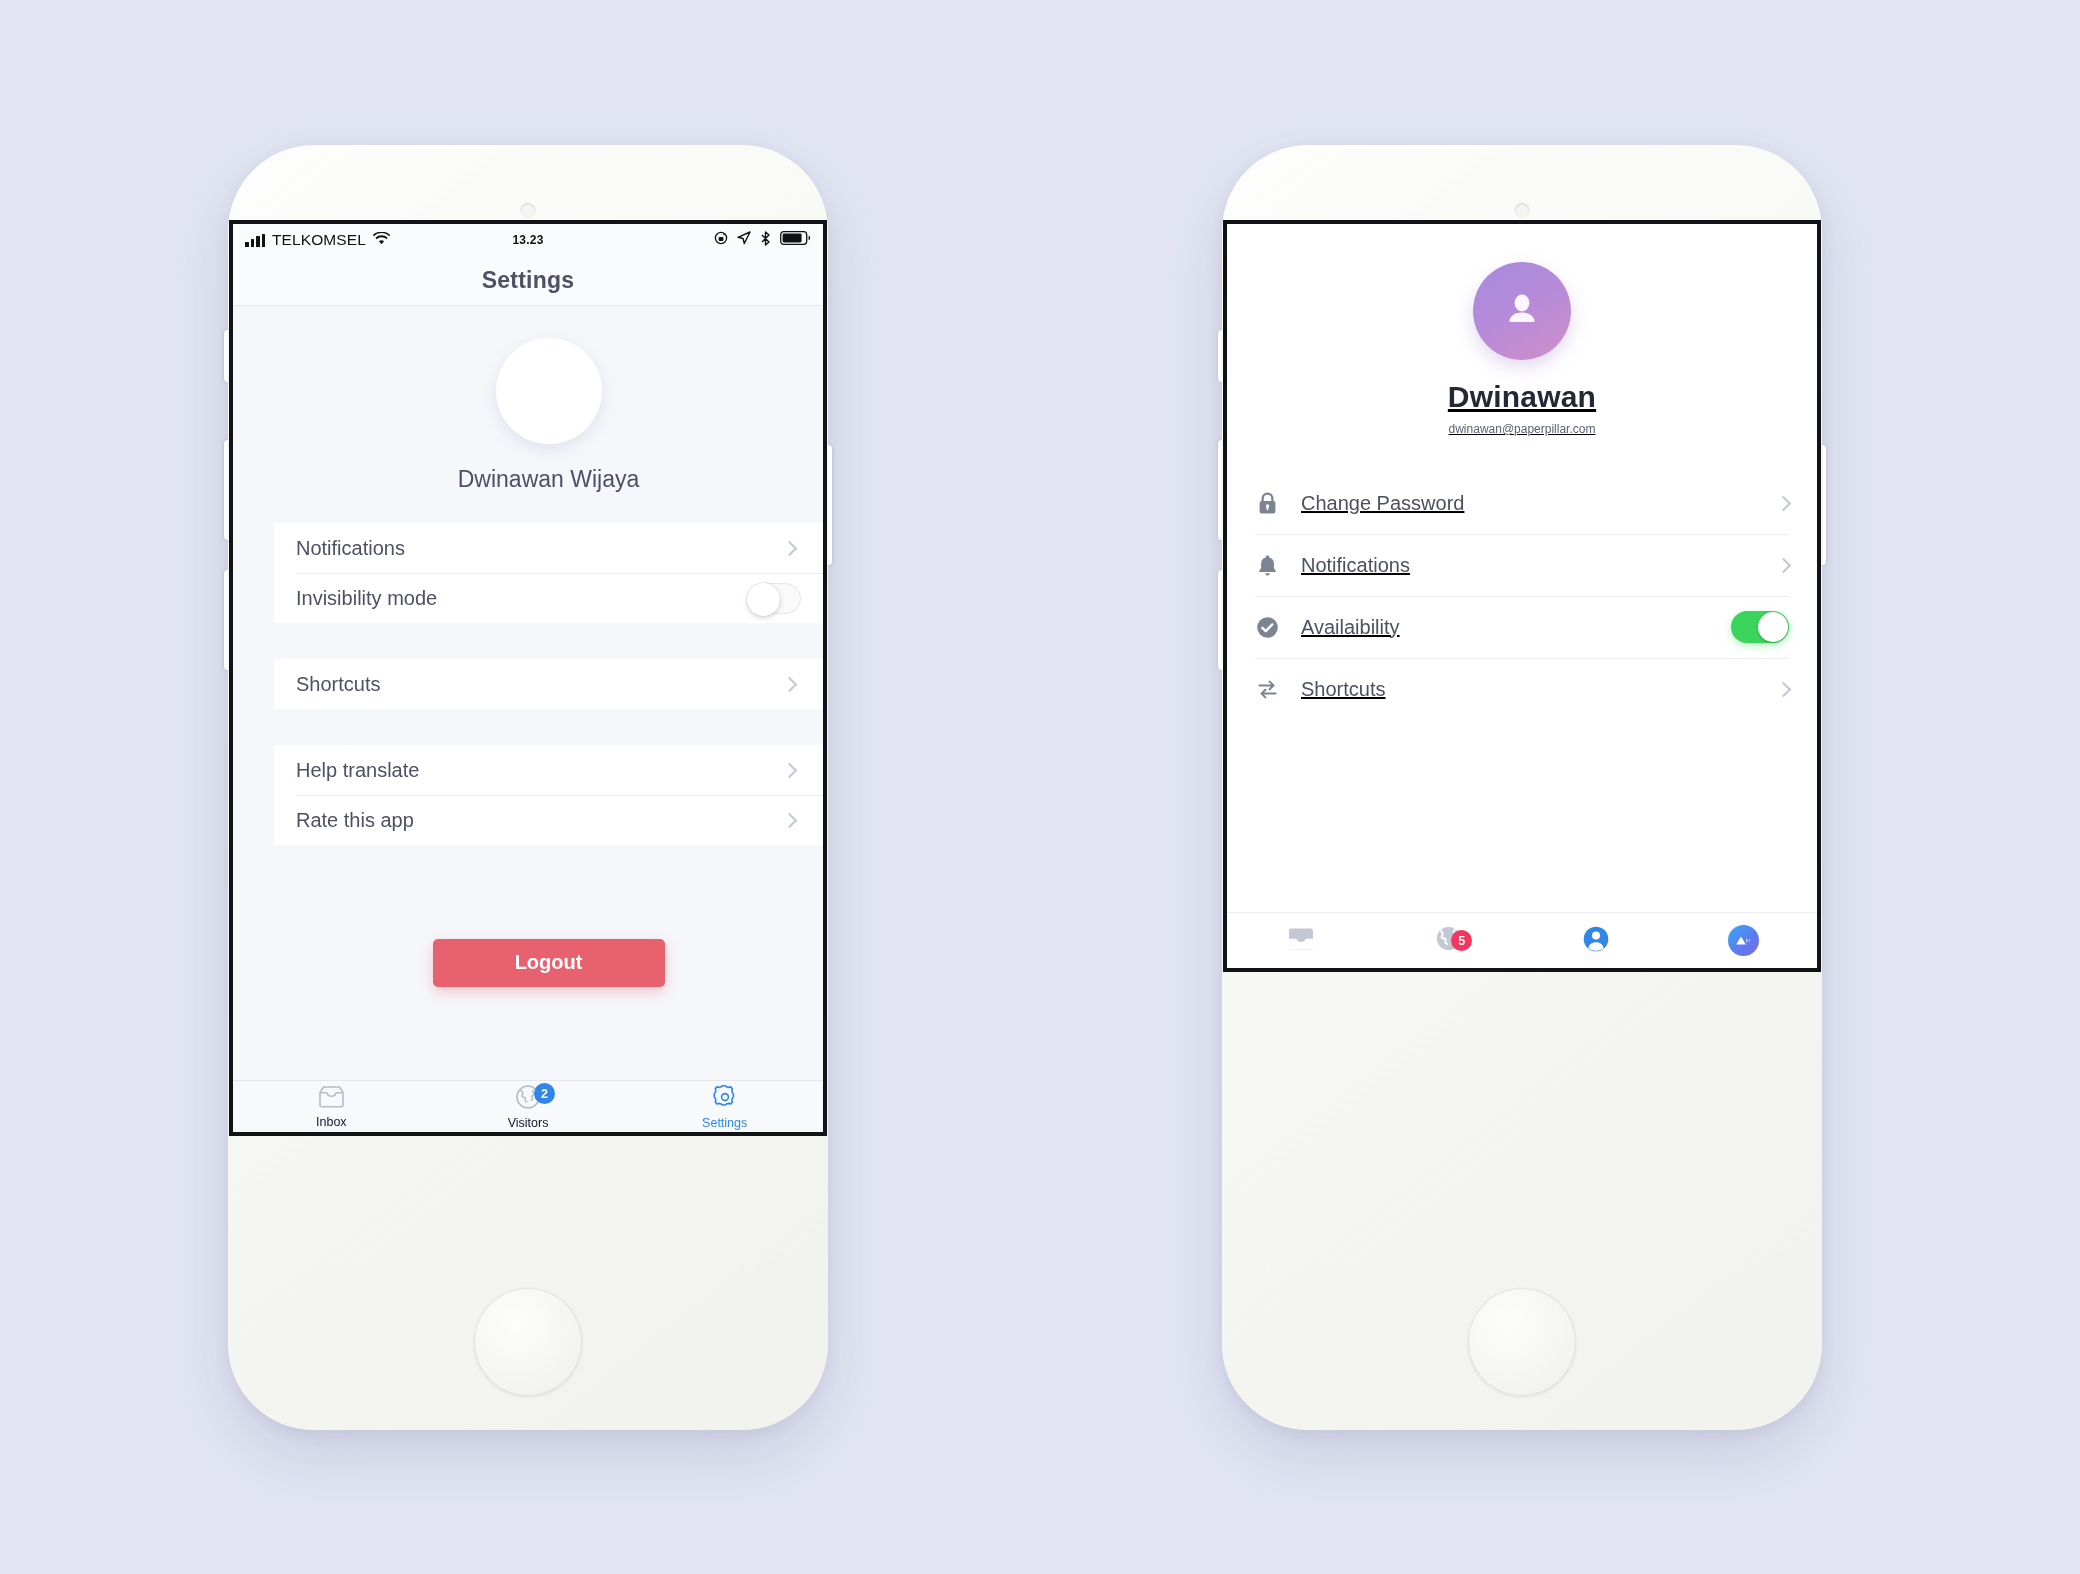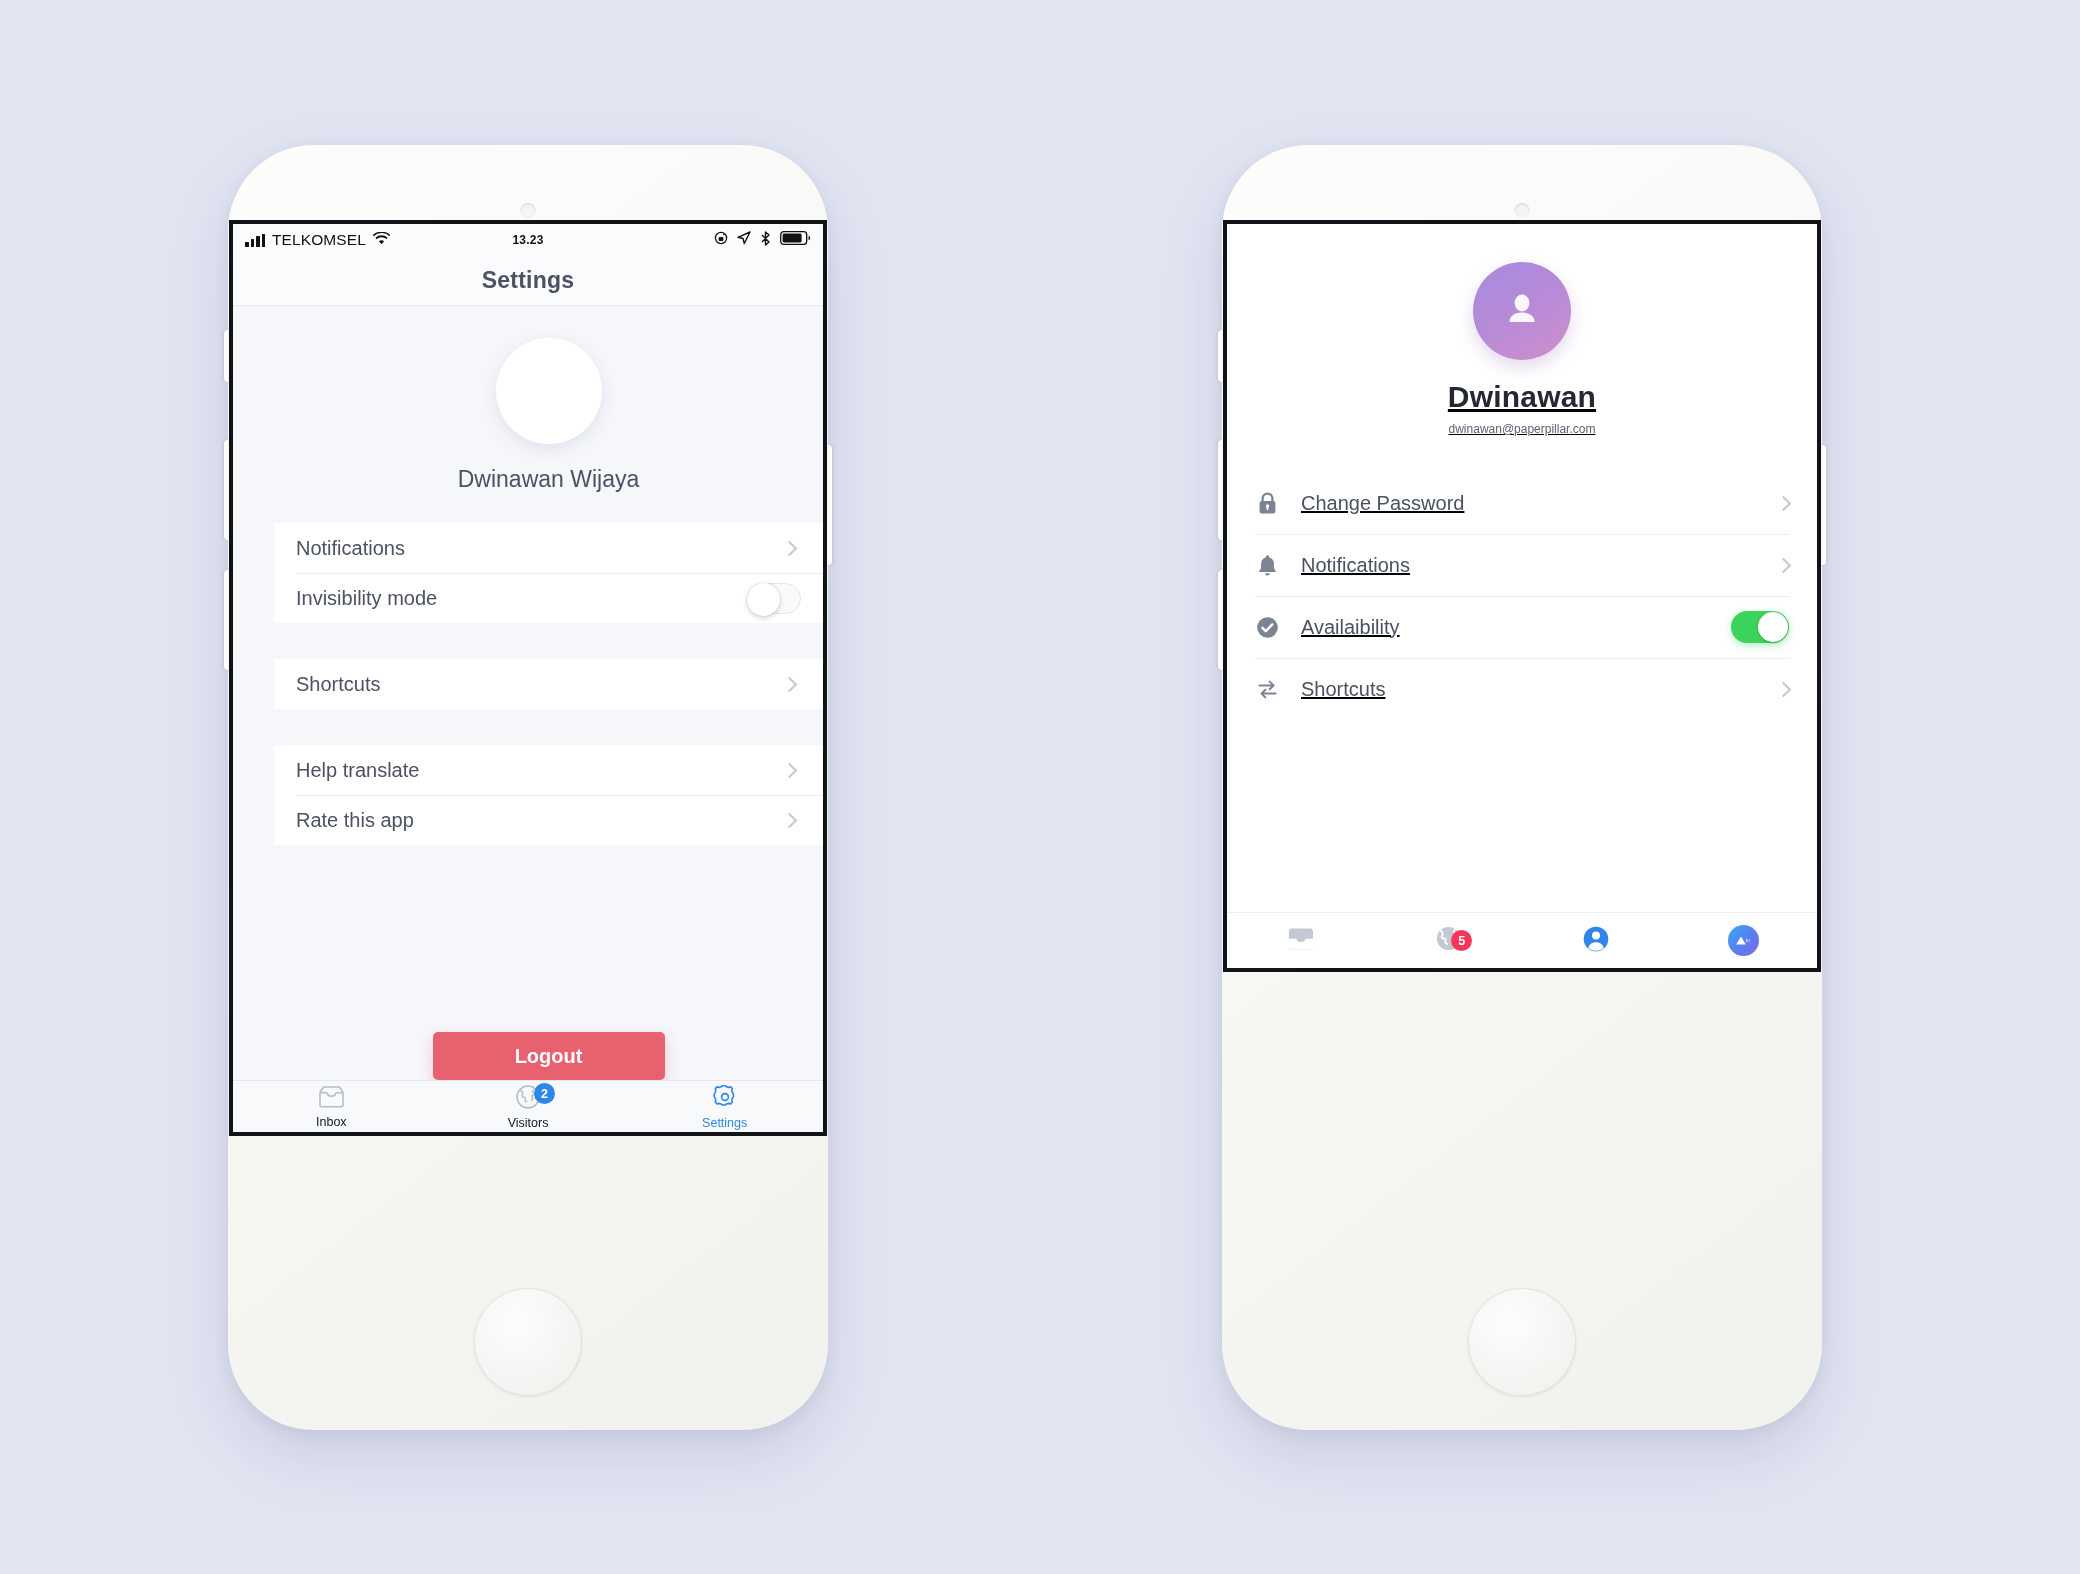--- a/index.html
+++ b/index.html
@@ -115,21 +115,21 @@
     border: 1px solid #e4e6ea; position: relative; flex: 0 0 auto;
   }
   .toggle-off .knob {
     position: absolute; left: -1px; top: -1px; width: 33px; height: 33px;
     border-radius: 50%; background: #fff;
     box-shadow: 0 2px 5px rgba(110,115,140,.3), 0 0 0 .5px rgba(180,185,200,.35);
   }
 
   .logout-area {
     background: #f5f7fa; flex: 1 1 auto; display: flex;
-    align-items: flex-end; justify-content: center; padding: 0 22px;
+    align-items: center; justify-content: center; padding: 0 22px;
   }
   .logout-btn {
     width: 100%; max-width: 232px; height: 48px; background: #e8616e;
     border: none; border-radius: 5px; color: #fff; font-size: 20px;
     font-weight: bold; font-family: inherit; cursor: pointer;
     box-shadow: 0 5px 13px rgba(232,97,110,.32);
   }
 
   .tabbar-left {
     height: 52px; background: #f7f9fb; border-top: 1px solid #e4e7ec;

